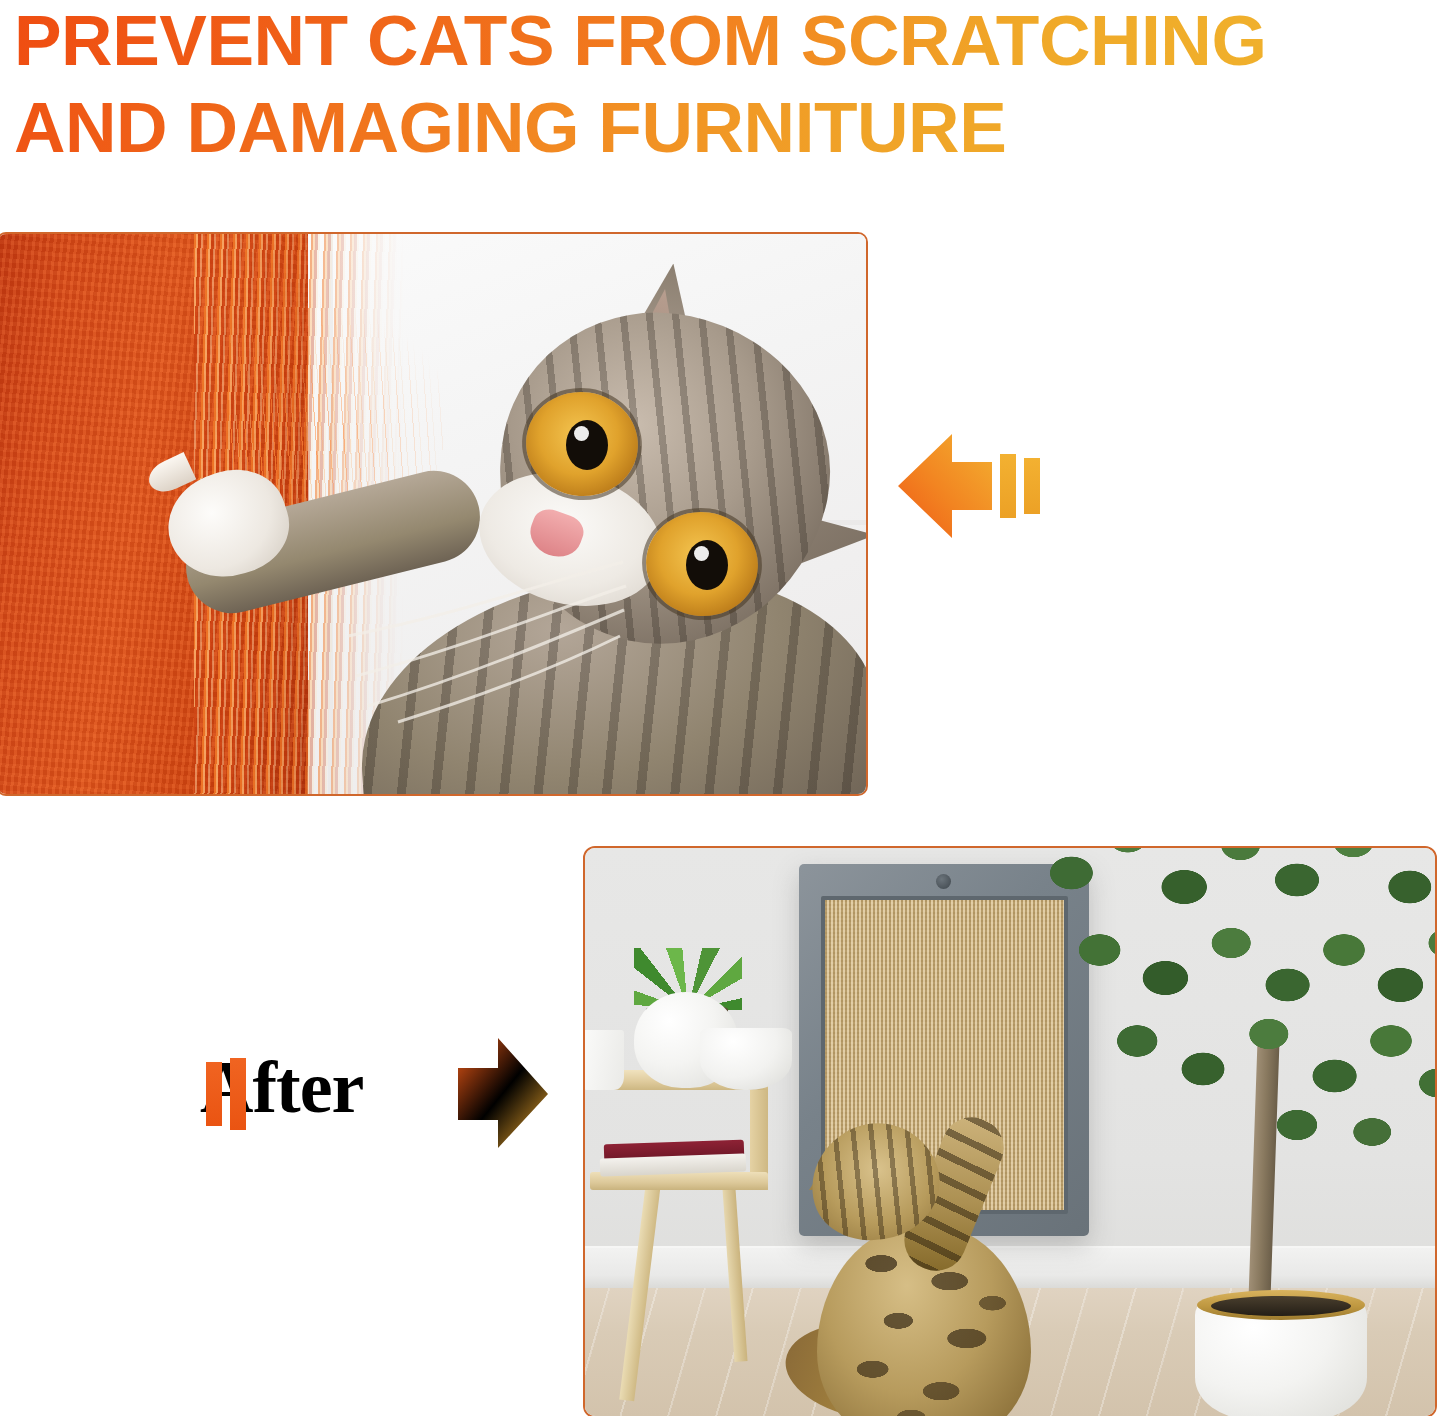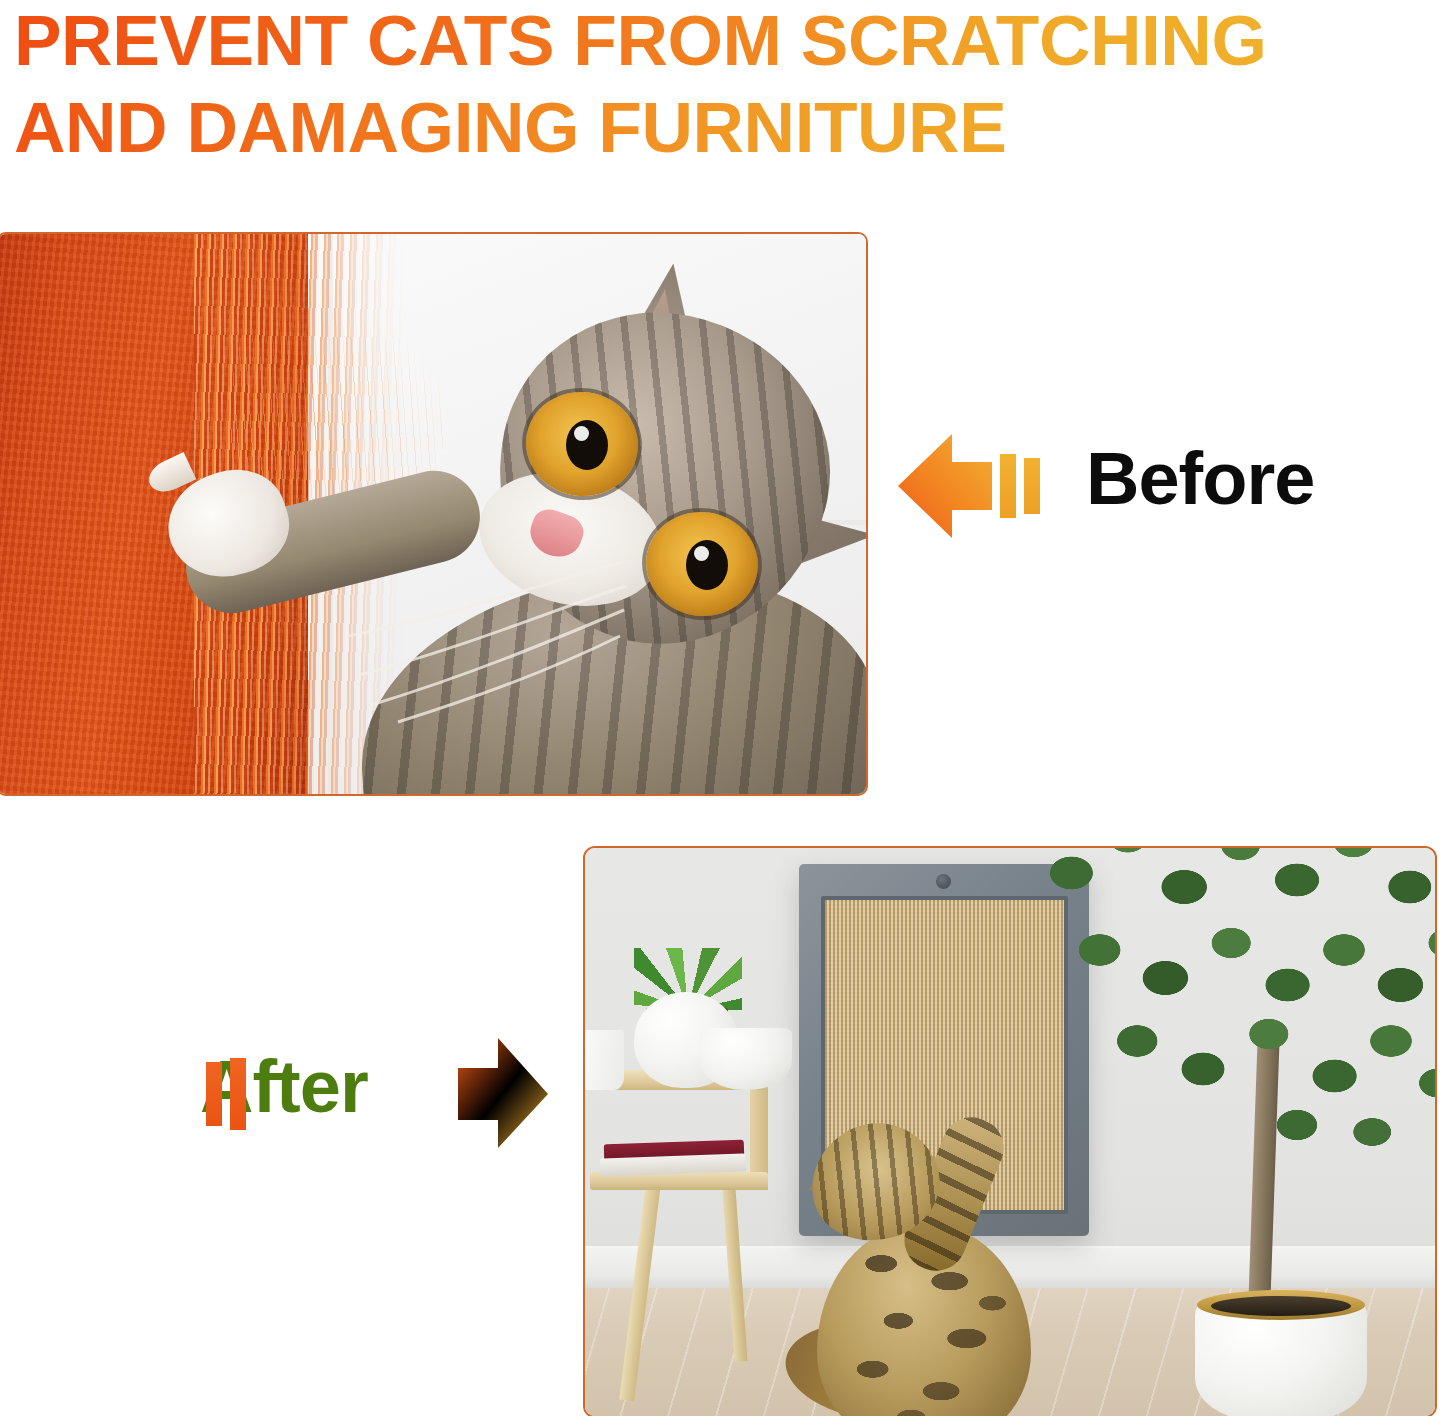--- a/index.html
+++ b/index.html
@@ -266,21 +266,21 @@
   #before-arrow{position:absolute;left:0;top:0;width:136px;height:108px;}
   .bar-before{position:absolute;width:16px;background:linear-gradient(180deg,#F3B131 0%,#ECA126 100%);}
   #bb1{left:104px;top:22px;height:64px;}
   #bb2{left:128px;top:26px;height:56px;}
   #before-label{position:absolute;left:190px;top:10px;
     font-family:"Liberation Sans", sans-serif;font-weight:bold;font-size:74px;color:#0C0C0C;
     line-height:1;white-space:nowrap;letter-spacing:-1px;}
 
   #after-group{position:absolute;left:200px;top:1036px;width:360px;height:118px;}
   #after-label{position:absolute;left:0;top:14px;
-    font-family:Liberation Sans, sans-serif;font-weight:bold;font-size:74px;color:#4d7c0f;
+    font-family:Liberation Serif, serif;font-weight:bold;font-size:74px;color:#000000;
     line-height:1;white-space:nowrap;letter-spacing:-1px;}
   #after-arrow{position:absolute;left:210px;top:-2px;width:140px;height:118px;}
   .bar-after{position:absolute;width:16px;background:linear-gradient(180deg,#F06421 0%,#EA5412 100%);}
   #ab1{left:6px;top:26px;height:64px;}
   #ab2{left:30px;top:22px;height:72px;}
 
   .arrow-svg{display:block;}
 </style>
 </head>
 <body>
@@ -387,21 +387,20 @@
       <linearGradient id="gradBefore" x1="0" y1="1" x2="1" y2="0">
         <stop offset="0%" stop-color="#EF5A16"></stop>
         <stop offset="45%" stop-color="#F28421"></stop>
         <stop offset="100%" stop-color="#F3B131"></stop>
       </linearGradient>
     </defs>
     <path d="M2 54 L56 2 L56 30 L96 30 L96 78 L56 78 L56 106 Z" fill="url(#gradBefore)"></path>
   </svg>
   <div class="bar-before" id="bb1"></div>
   <div class="bar-before" id="bb2"></div>
-  <div id="before-label">Before</div>
 </div>
 
 <div id="after-group">
   <div id="after-label">After</div>
   <div class="bar-after" id="ab1"></div>
   <div class="bar-after" id="ab2"></div>
   <svg id="after-arrow" class="arrow-svg" viewBox="0 0 140 118">
     <defs>
       <linearGradient id="gradAfter" x1="0" y1="0" x2="1" y2="1">
         <stop offset="0%" stop-color="#EF5A16"></stop>

